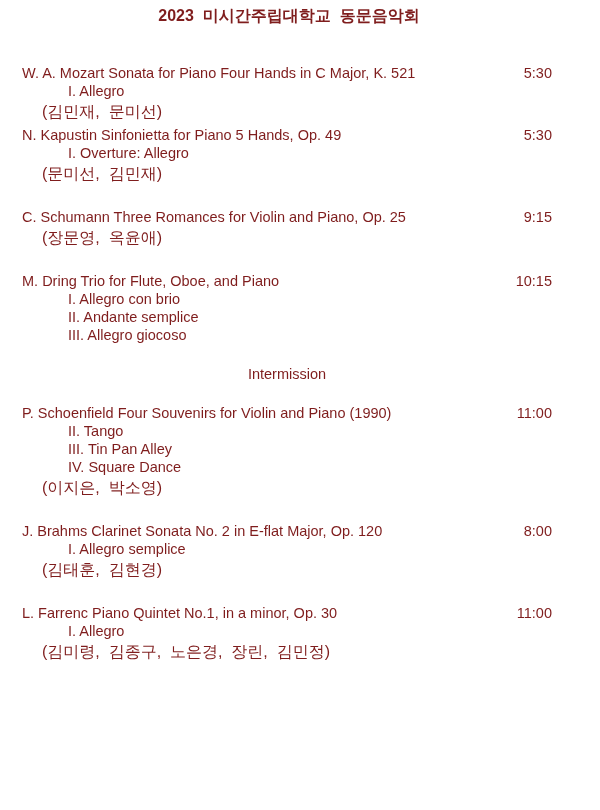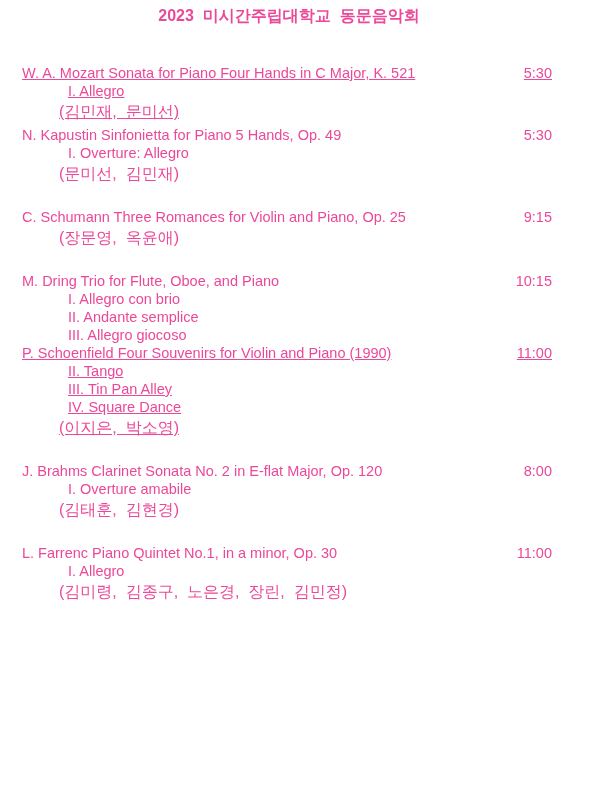--- a/index.html
+++ b/index.html
@@ -7,38 +7,37 @@
     padding: 0;
     background: #ffffff;
   }
   .page {
     position: relative;
     width: 600px;
     height: 810px;
     box-sizing: border-box;
     padding: 7px 48px 0 22px;
     background: #ffffff;
-    color: #ec4899;
+    color: #7f1d1d;
     font-family: "Liberation Sans", "DejaVu Sans", sans-serif;
     overflow: hidden;
   }
   .title {
     margin: 0 -26px 39px -22px; 
     font-size: 16px;
     font-weight: bold;
     line-height: 18px;
     text-align: center;
     white-space: pre-wrap;
   }
   .entry {
     margin-top: 22px;
   }
   .entry.first {
     margin-top: 0;
-    text-decoration: underline;
   }
   .entry.tight {
     margin-top: 2px;
   }
   .entry-head {
     display: flex;
     justify-content: space-between;
     align-items: baseline;
     font-size: 14.5px;
     line-height: 18px;
@@ -50,21 +49,21 @@
     flex: 0 0 auto;
     padding-left: 10px;
   }
   .movement {
     margin-left: 46px;
     font-size: 14.5px;
     line-height: 18px;
     white-space: pre-wrap;
   }
   .performers {
-    margin-left: 37px;
+    margin-left: 20px;
     margin-bottom: 2px;
     font-size: 16px;
     line-height: 24px;
     white-space: pre-wrap;
   }
   .intermission {
     margin: 21px 0;
     font-size: 14.5px;
     line-height: 18px;
     text-align: center;
@@ -108,40 +107,41 @@
       <span class="work">M. Dring Trio for Flute, Oboe, and Piano</span>
       <span class="time">10:15</span>
     </div>
     <div class="movements">
           <div class="movement">I. Allegro con brio</div>
           <div class="movement">II. Andante semplice</div>
           <div class="movement">III. Allegro giocoso</div>
         </div>
   </div>
     </section>
+  <div class="intermission">Intermission</div>
   <section id="second-half">
       <div class="entry first">
     <div class="entry-head">
       <span class="work">P. Schoenfield Four Souvenirs for Violin and Piano (1990)</span>
       <span class="time">11:00</span>
     </div>
     <div class="movements">
           <div class="movement">II. Tango</div>
           <div class="movement">III. Tin Pan Alley</div>
           <div class="movement">IV. Square Dance</div>
         </div>
     <div class="performers">(이지은,  박소영)</div>
   </div>
       <div class="entry">
     <div class="entry-head">
       <span class="work">J. Brahms Clarinet Sonata No. 2 in E-flat Major, Op. 120</span>
       <span class="time">8:00</span>
     </div>
     <div class="movements">
-          <div class="movement">I. Overture amabile</div>
+          <div class="movement">I. Allegro semplice</div>
         </div>
     <div class="performers">(김태훈,  김현경)</div>
   </div>
       <div class="entry">
     <div class="entry-head">
       <span class="work">L. Farrenc Piano Quintet No.1, in a minor, Op. 30</span>
       <span class="time">11:00</span>
     </div>
     <div class="movements">
           <div class="movement">I. Allegro</div>

